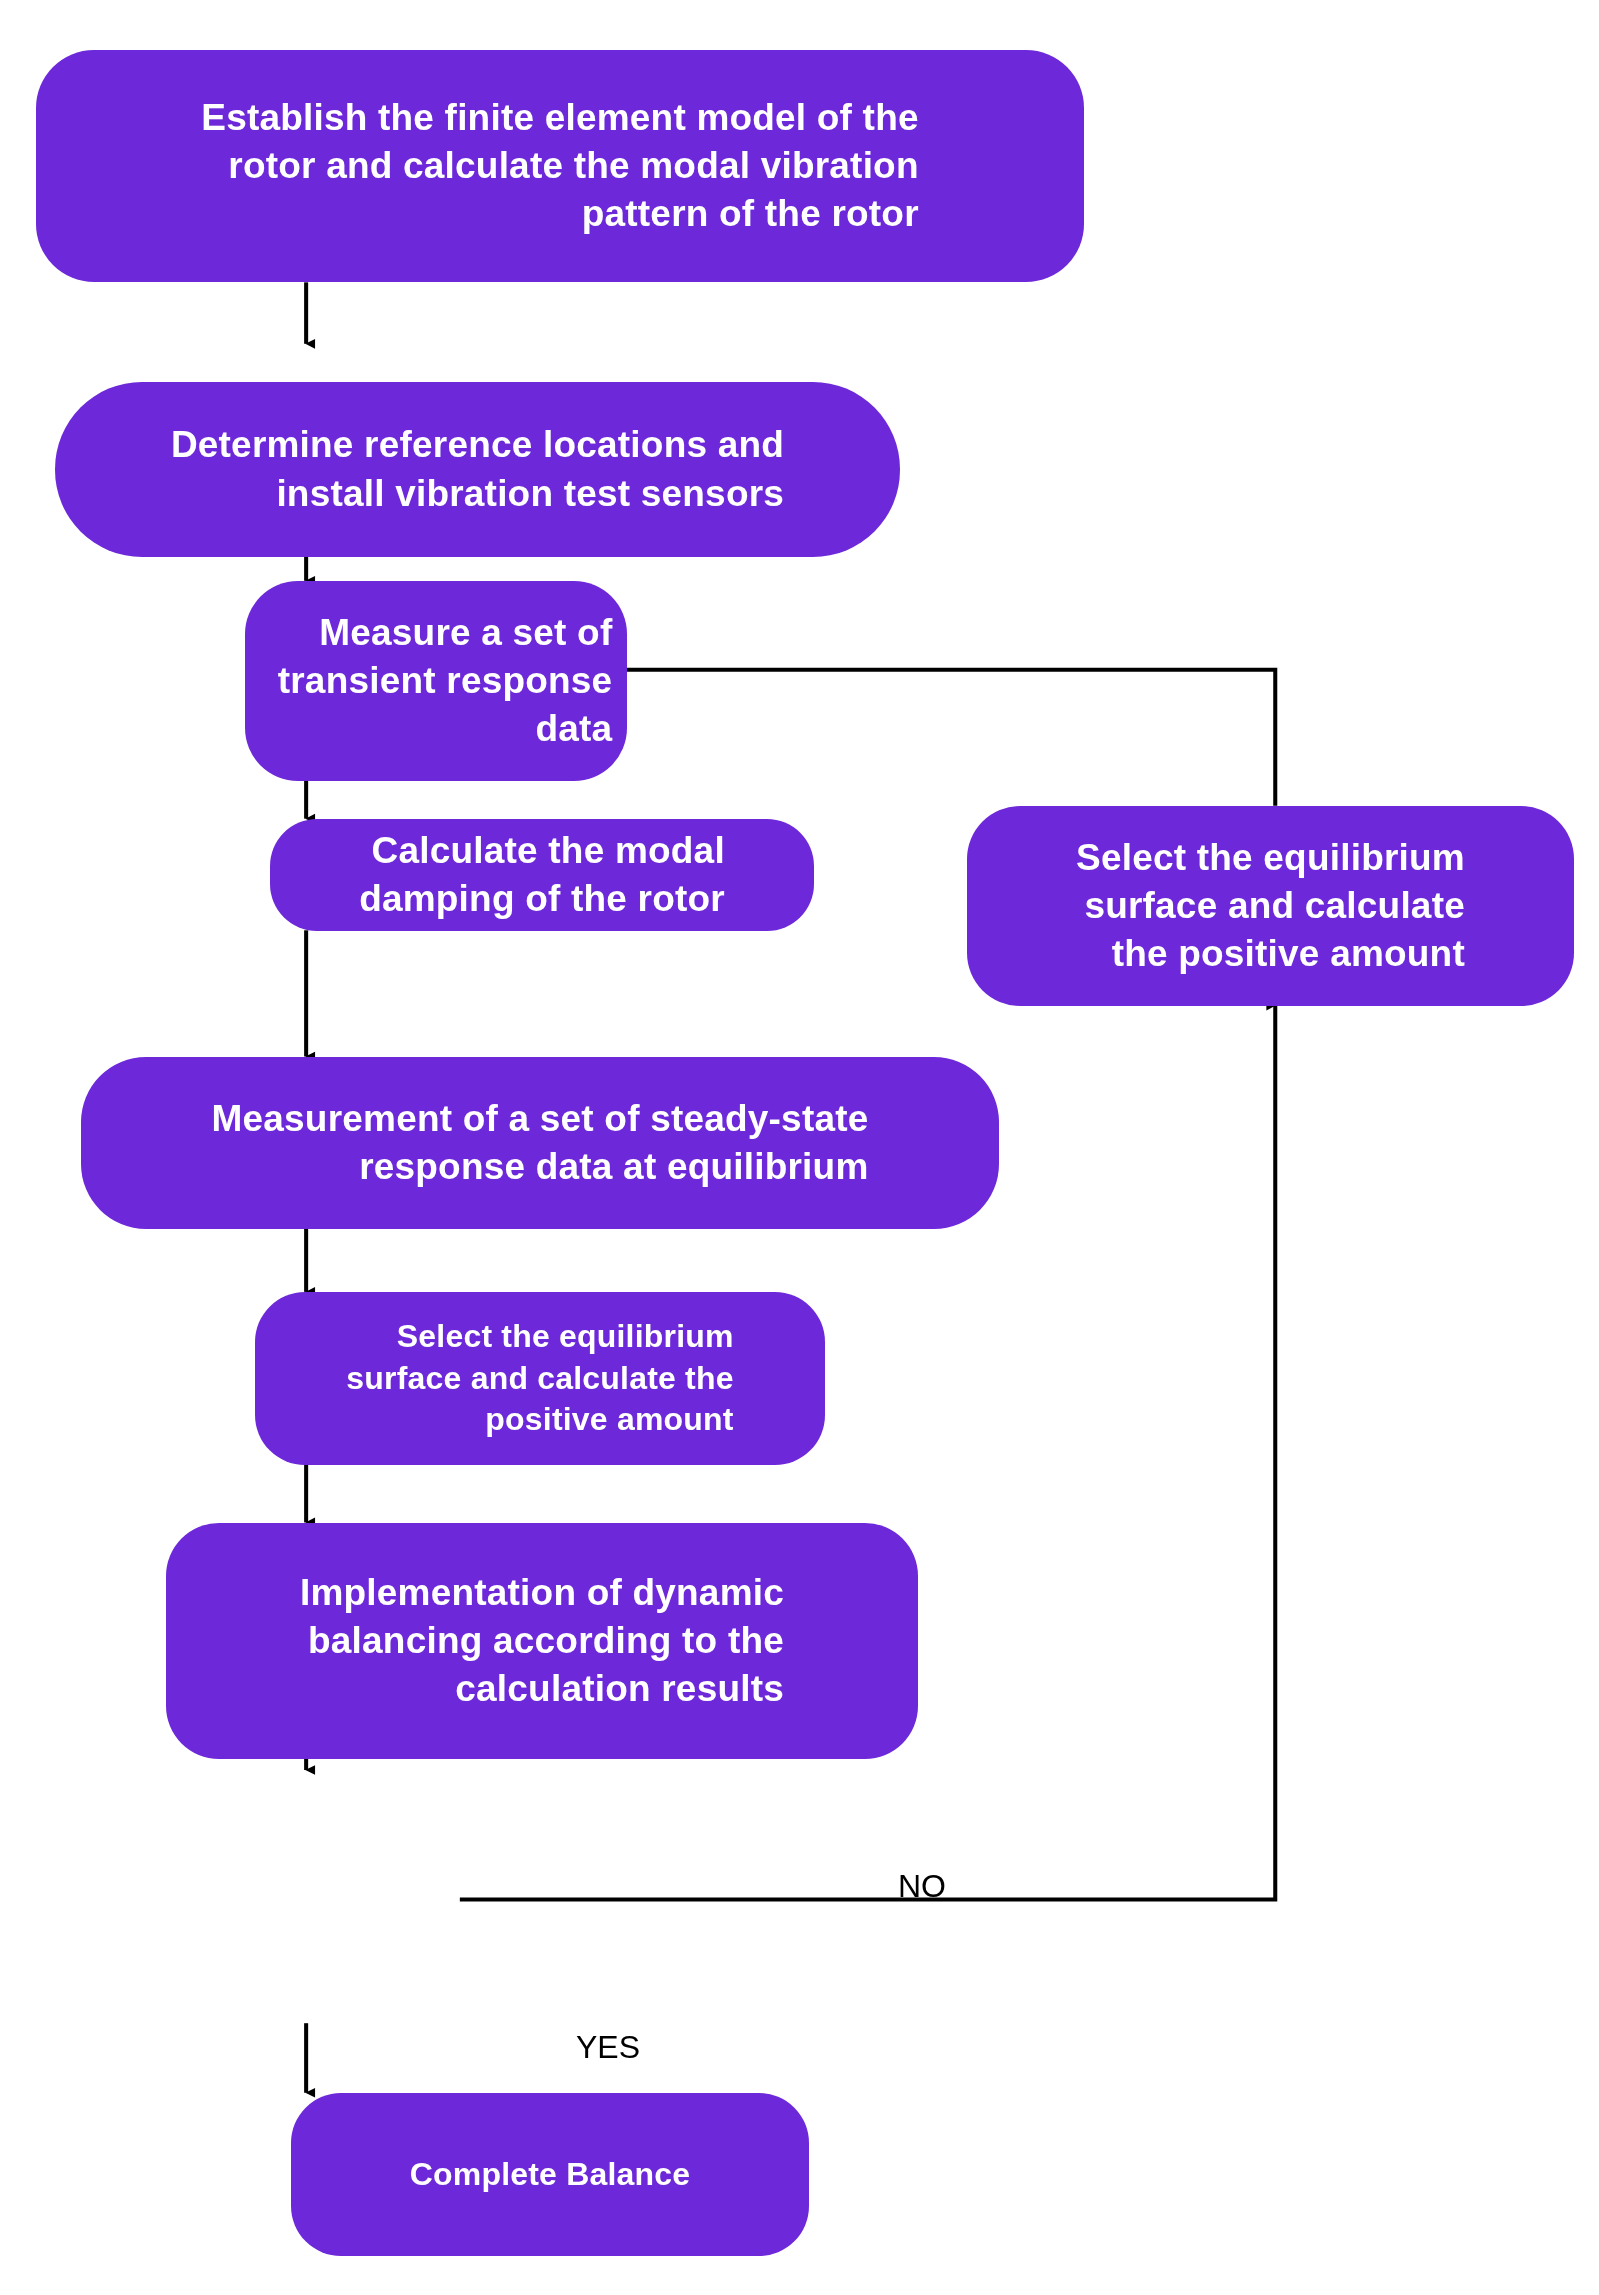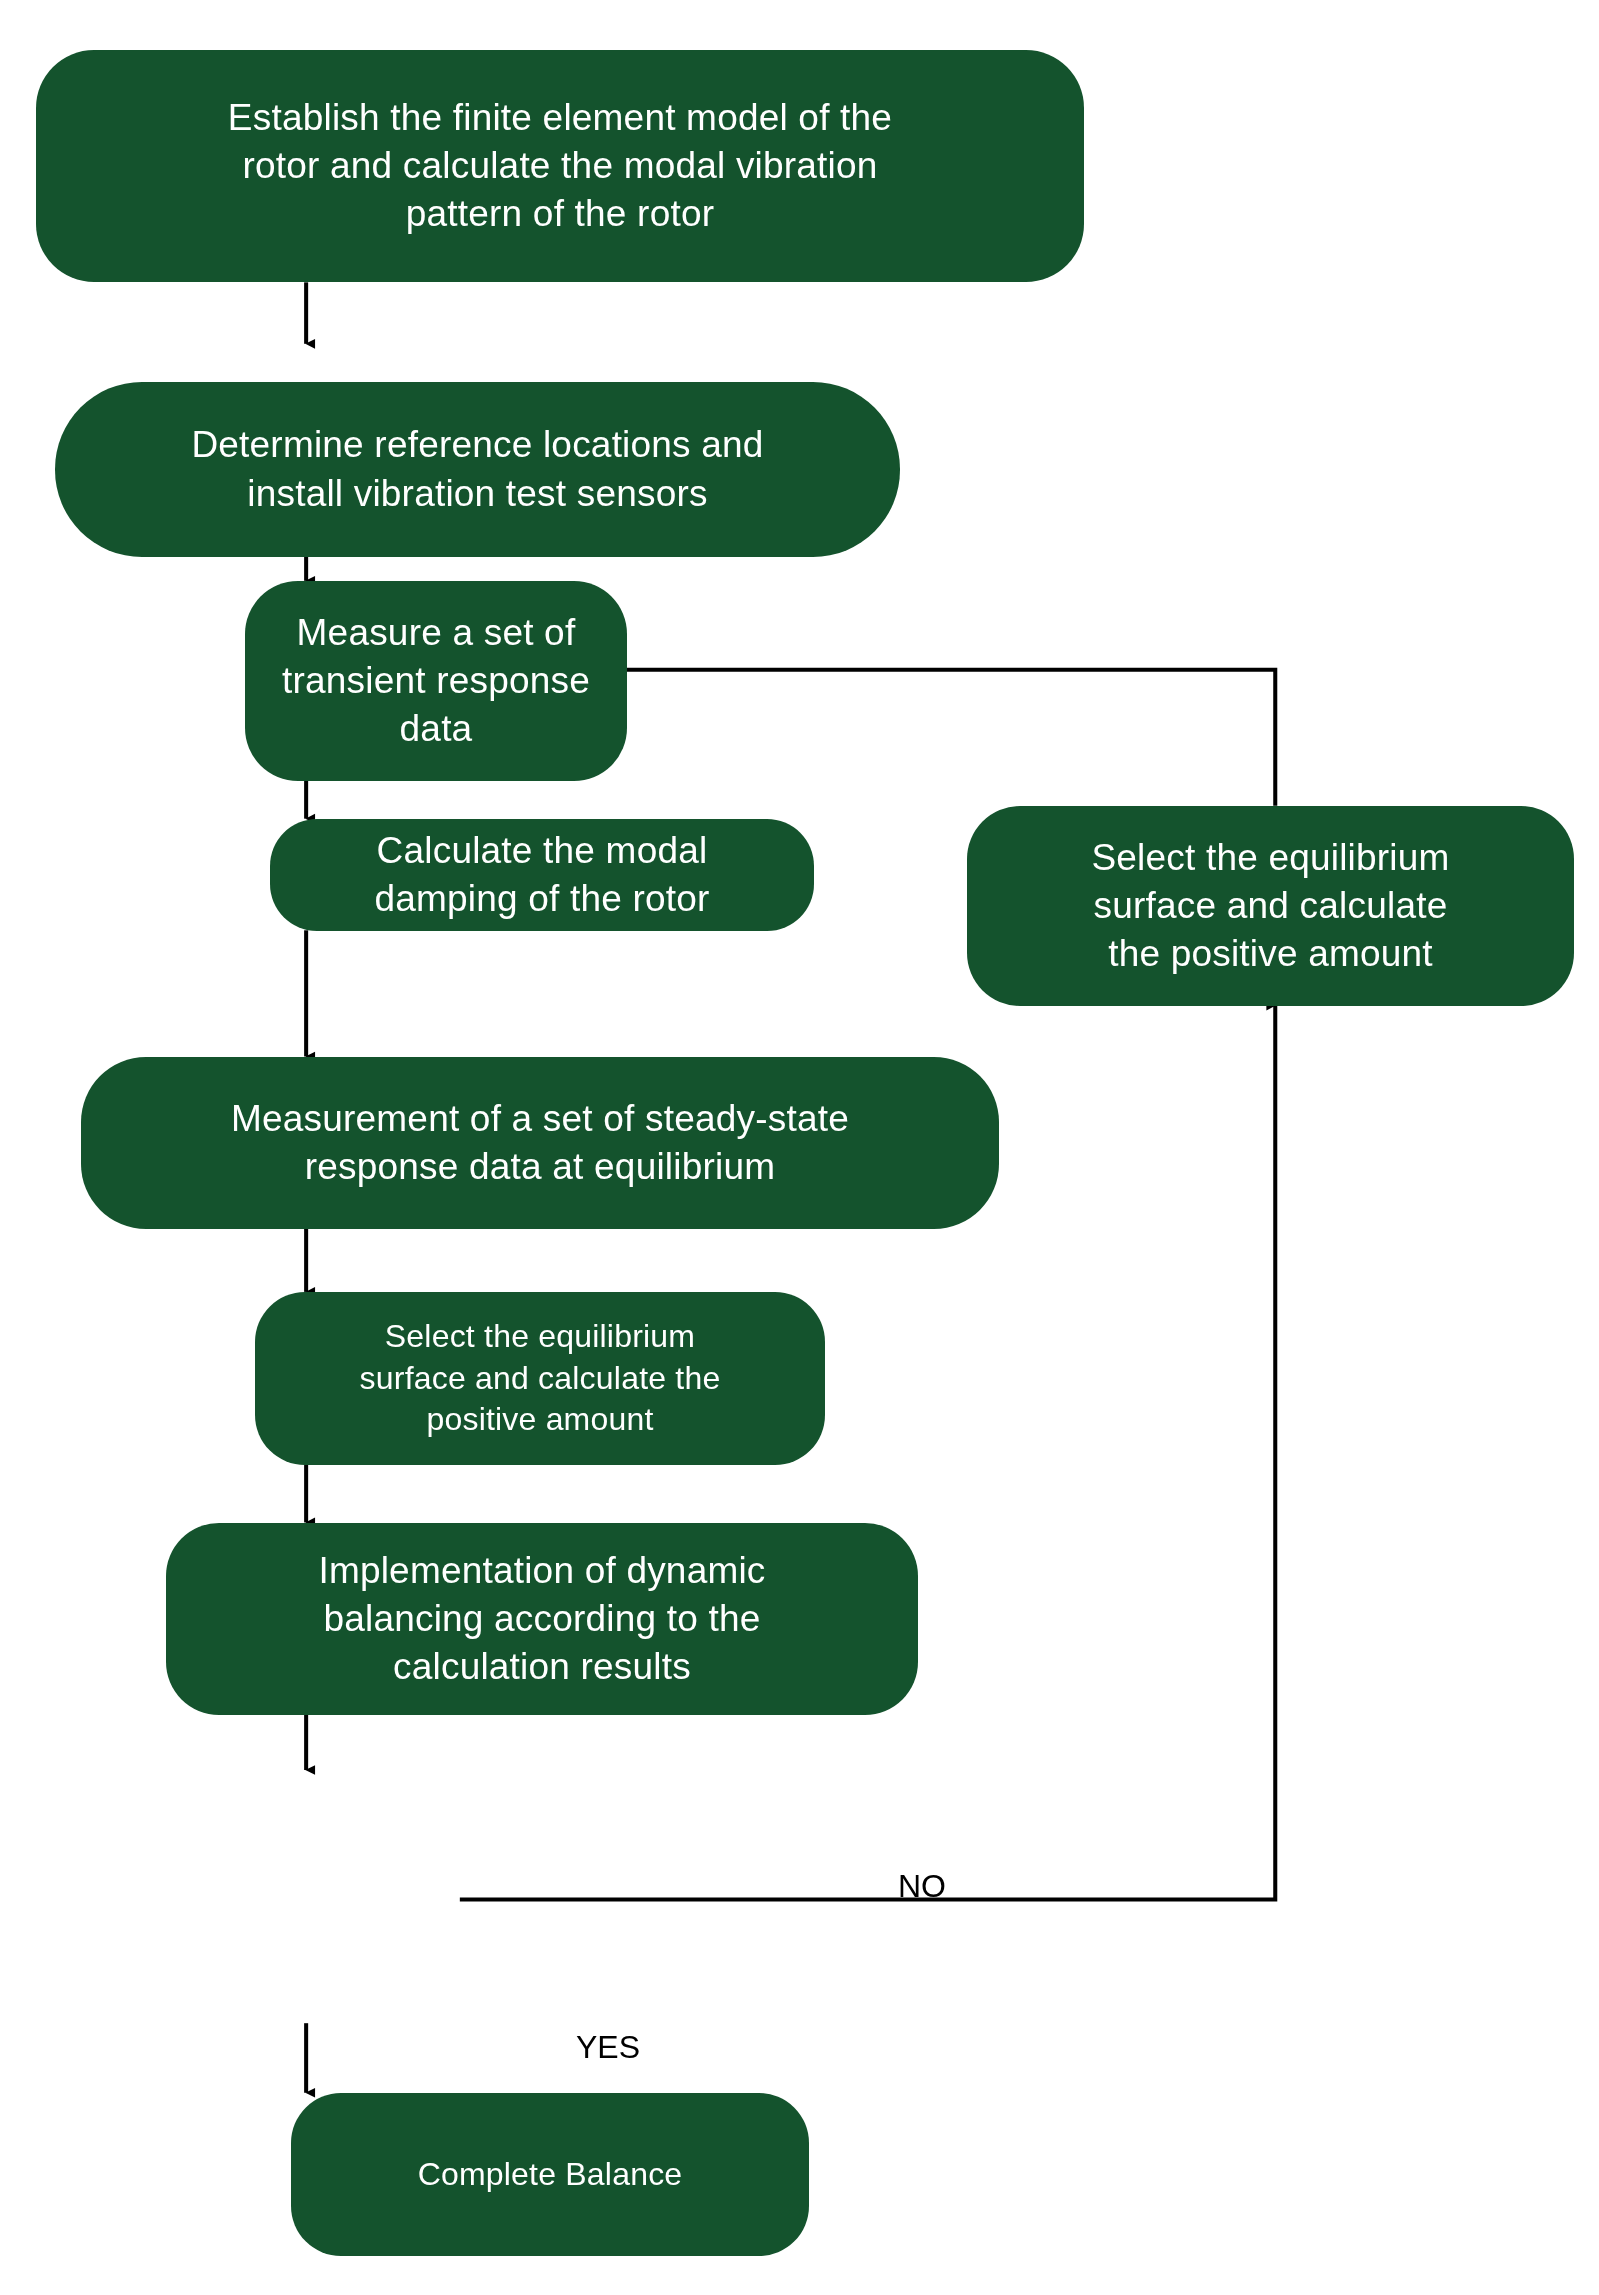--- a/index.html
+++ b/index.html
@@ -14,29 +14,29 @@
   #canvas {
     position: relative;
     width: 1600px;
     height: 2295px;
     background: #ffffff;
     overflow: hidden;
   }
   .node {
     position: absolute;
     box-sizing: border-box;
-    background: #14532d;
+    background: #6d28d9;
     color: #ffffff;
     display: flex;
     align-items: center;
     justify-content: center;
-    text-align: center;
+    text-align: right;
     line-height: 1.30;
     padding: 3.2px 14.6px;
-    font-weight: 400;
+    font-weight: 700;
     letter-spacing: 0.2px;
     white-space: pre-line;
     user-select: none;
   }
   .diamond-wrap {
     position: absolute;
   }
   .diamond-wrap svg {
     position: absolute;
     left: 0;
@@ -137,21 +137,21 @@
     <span>Calculate the modal
 damping of the rotor</span>
   </div>
 
   <div class="node" style="left:255px; top:1292px; width:570px; height:173px; border-radius:50px; font-size:32px;">
     <span>Select the equilibrium
 surface and calculate the
 positive amount</span>
   </div>
 
-  <div class="node" style="left:166px; top:1523px; width:752px; height:192px; border-radius:53px; font-size:37px;">
+  <div class="node" style="left:166px; top:1523px; width:752px; height:236px; border-radius:53px; font-size:37px;">
     <span>Implementation of dynamic
 balancing according to the
 calculation results</span>
   </div>
 
 
   <div class="node" style="left:291px; top:2093px; width:518px; height:163px; border-radius:50px; font-size:32px;">
     <span>Complete Balance</span>
   </div>
 

